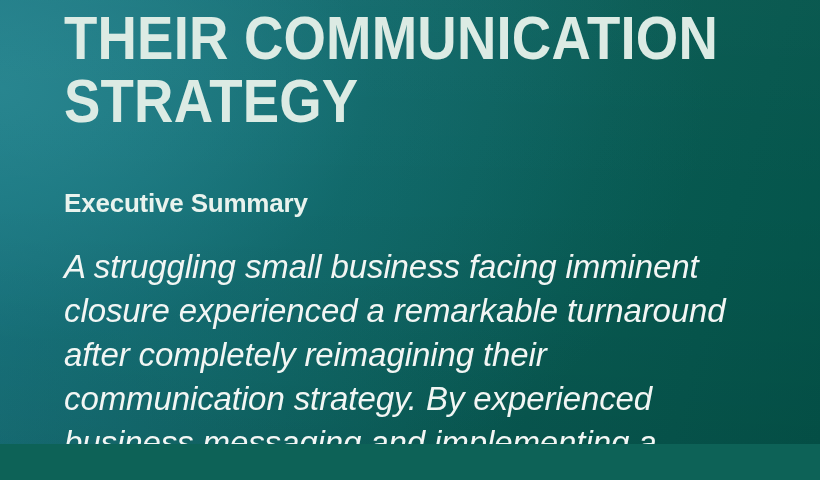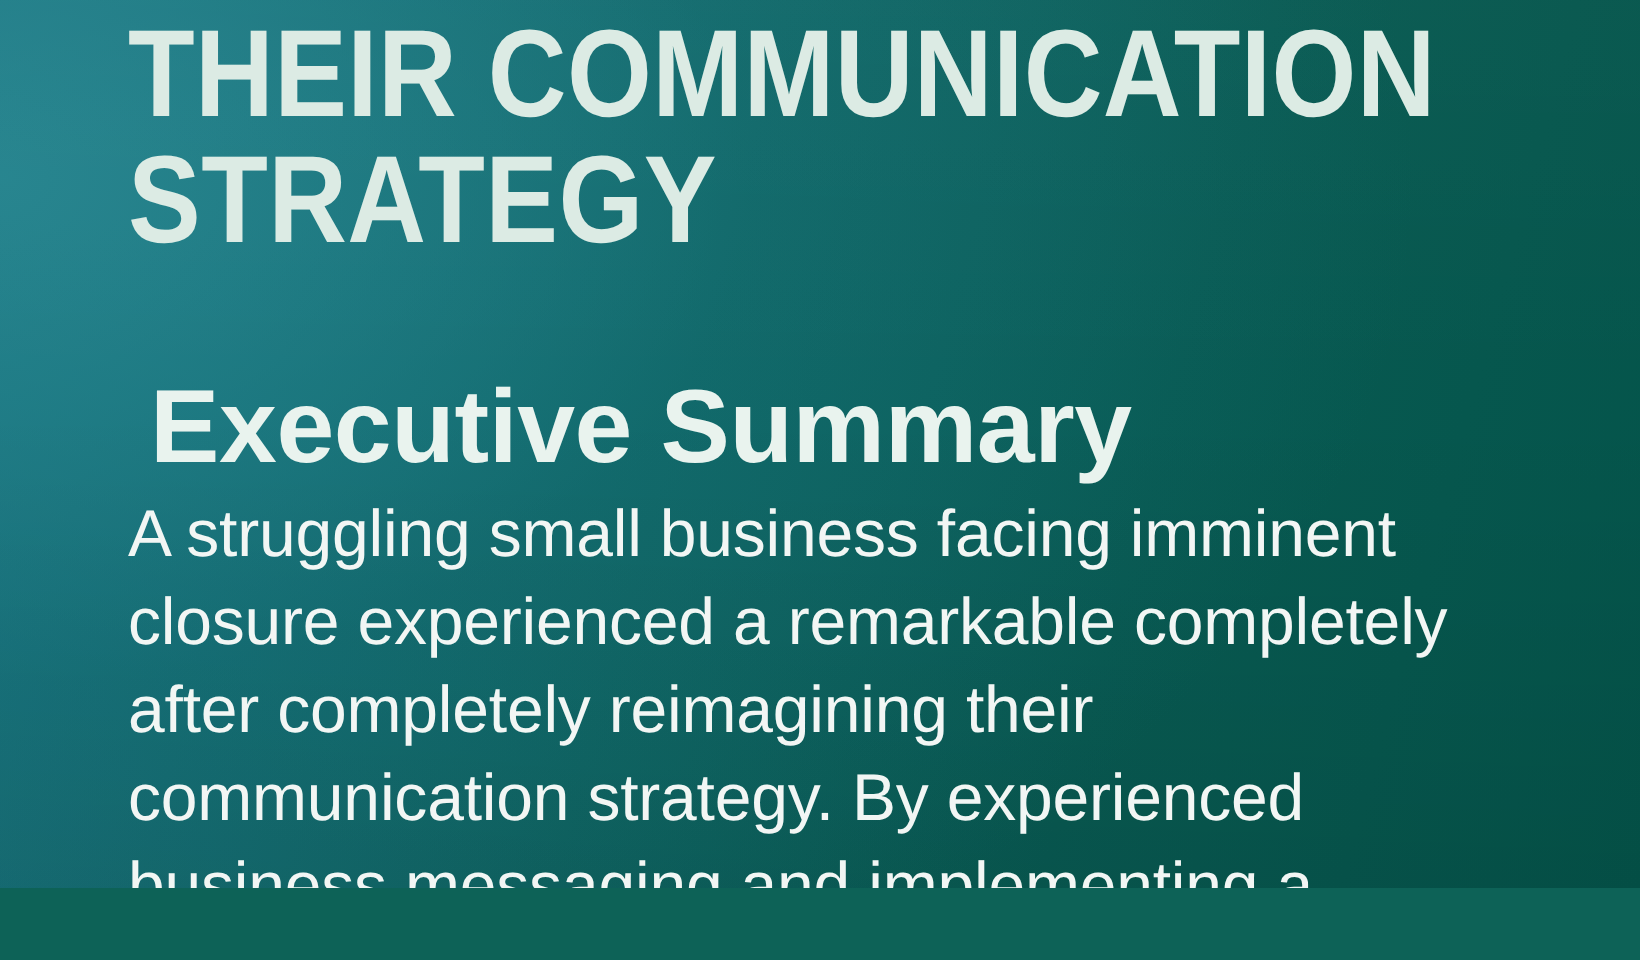--- a/index.html
+++ b/index.html
@@ -55,47 +55,48 @@
     transform-origin: left top;
     padding-top: 6px;
     white-space: nowrap;
   }
   .headline .hl-line {
     display: block;
   }
 
   
   .section-heading {
-    margin: 11px;
+    margin: 0;
     position: absolute;
     top: 181px;
     left: 0;
     color: #e9f3ee;
     font-weight: 700;
-    font-size: 52px;
+    font-size: 26px;
     line-height: 44px;
     letter-spacing: -0.2px;
   }
 
   
   .body-copy {
     position: absolute;
     top: 245px;
     left: 0;
     right: 0;
     margin: 0;
     color: #f2f6f4;
     font-size: 33px;
     line-height: 44px;
     letter-spacing: -0.1px;
     font-weight: 400;
   }
   .body-copy .ln {
     display: block;
     white-space: nowrap;
+    font-style: italic;
   }
   .body-copy .ln.clipped {
     
   }
 </style>
 </head>
 <body>
 
 <div id="slide">
 
@@ -103,21 +104,21 @@
 
     <h1 class="headline">
       <span class="hl-line">THEIR COMMUNICATION</span>
       <span class="hl-line">STRATEGY</span>
     </h1>
 
     <h2 class="section-heading">Executive Summary</h2>
 
     <p class="body-copy">
       <span class="ln">A struggling small business facing imminent</span>
-      <span class="ln">closure experienced a remarkable completely</span>
+      <span class="ln">closure experienced a remarkable turnaround</span>
       <span class="ln">after completely reimagining their</span>
       <span class="ln">communication strategy. By experienced</span>
       <span class="ln">business messaging and implementing a</span>
       <span class="ln clipped">more dynamic communication chart</span>
     </p>
 
   </div>
 
 </div>
 

